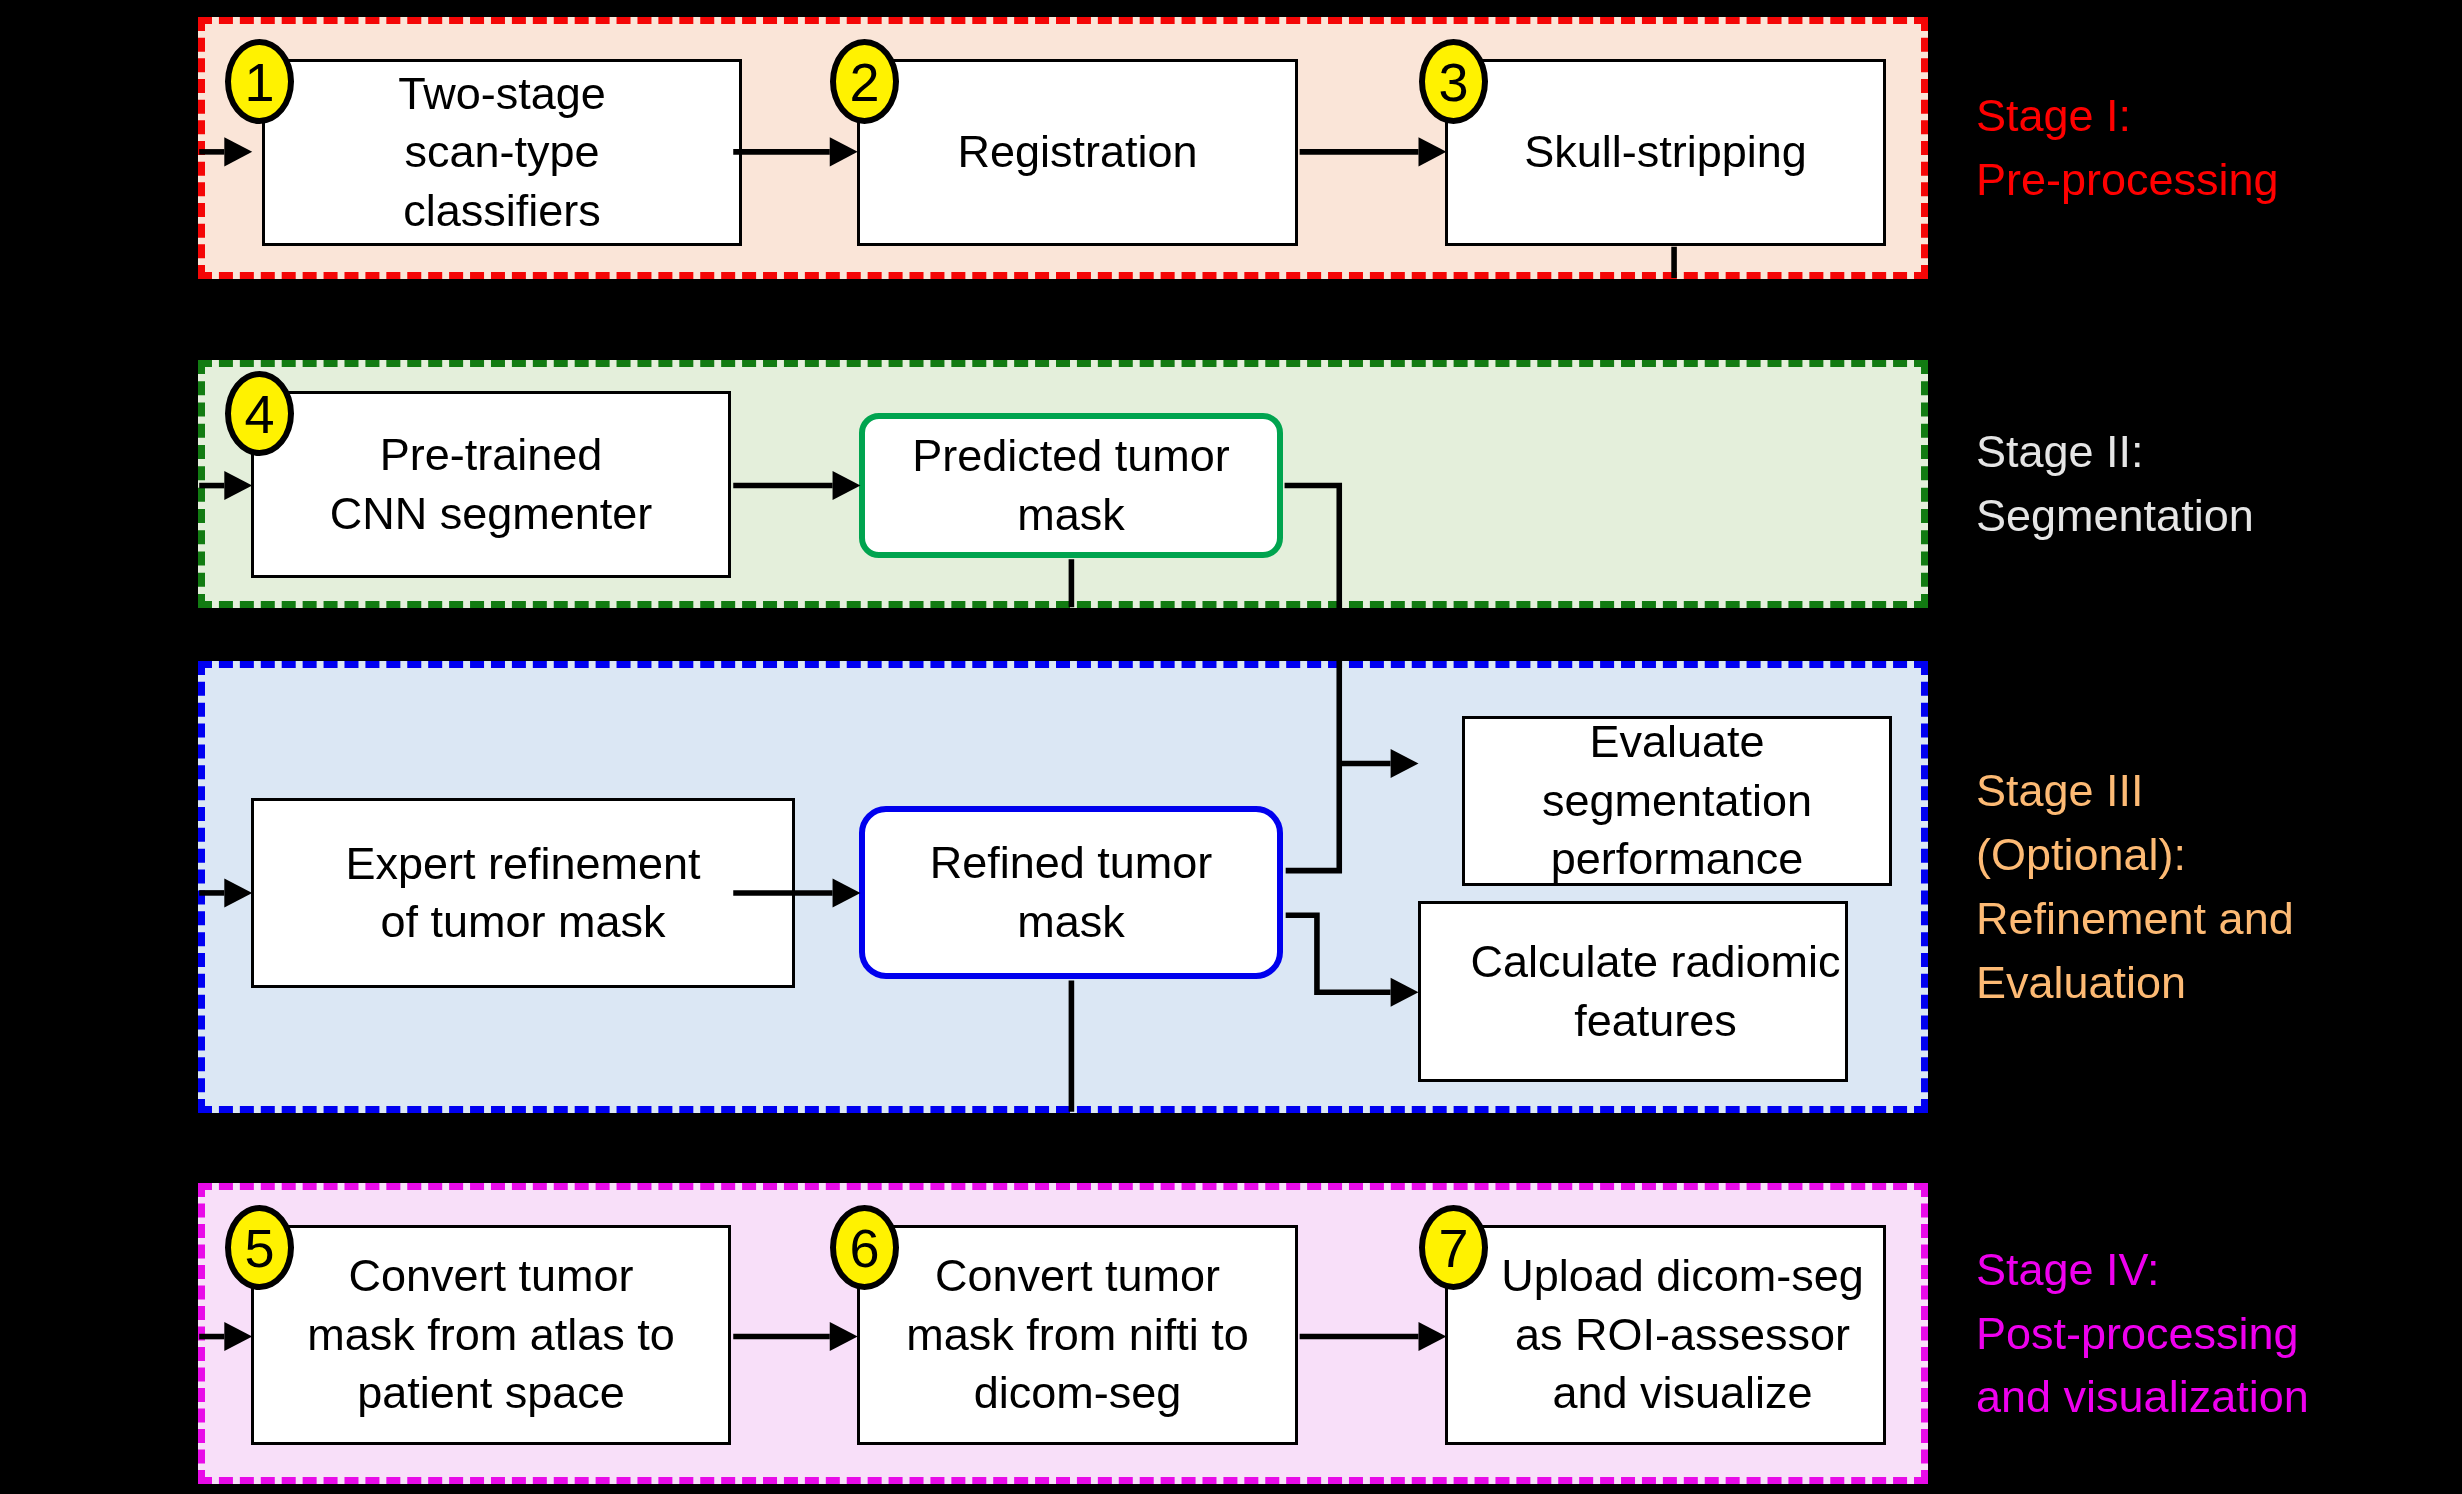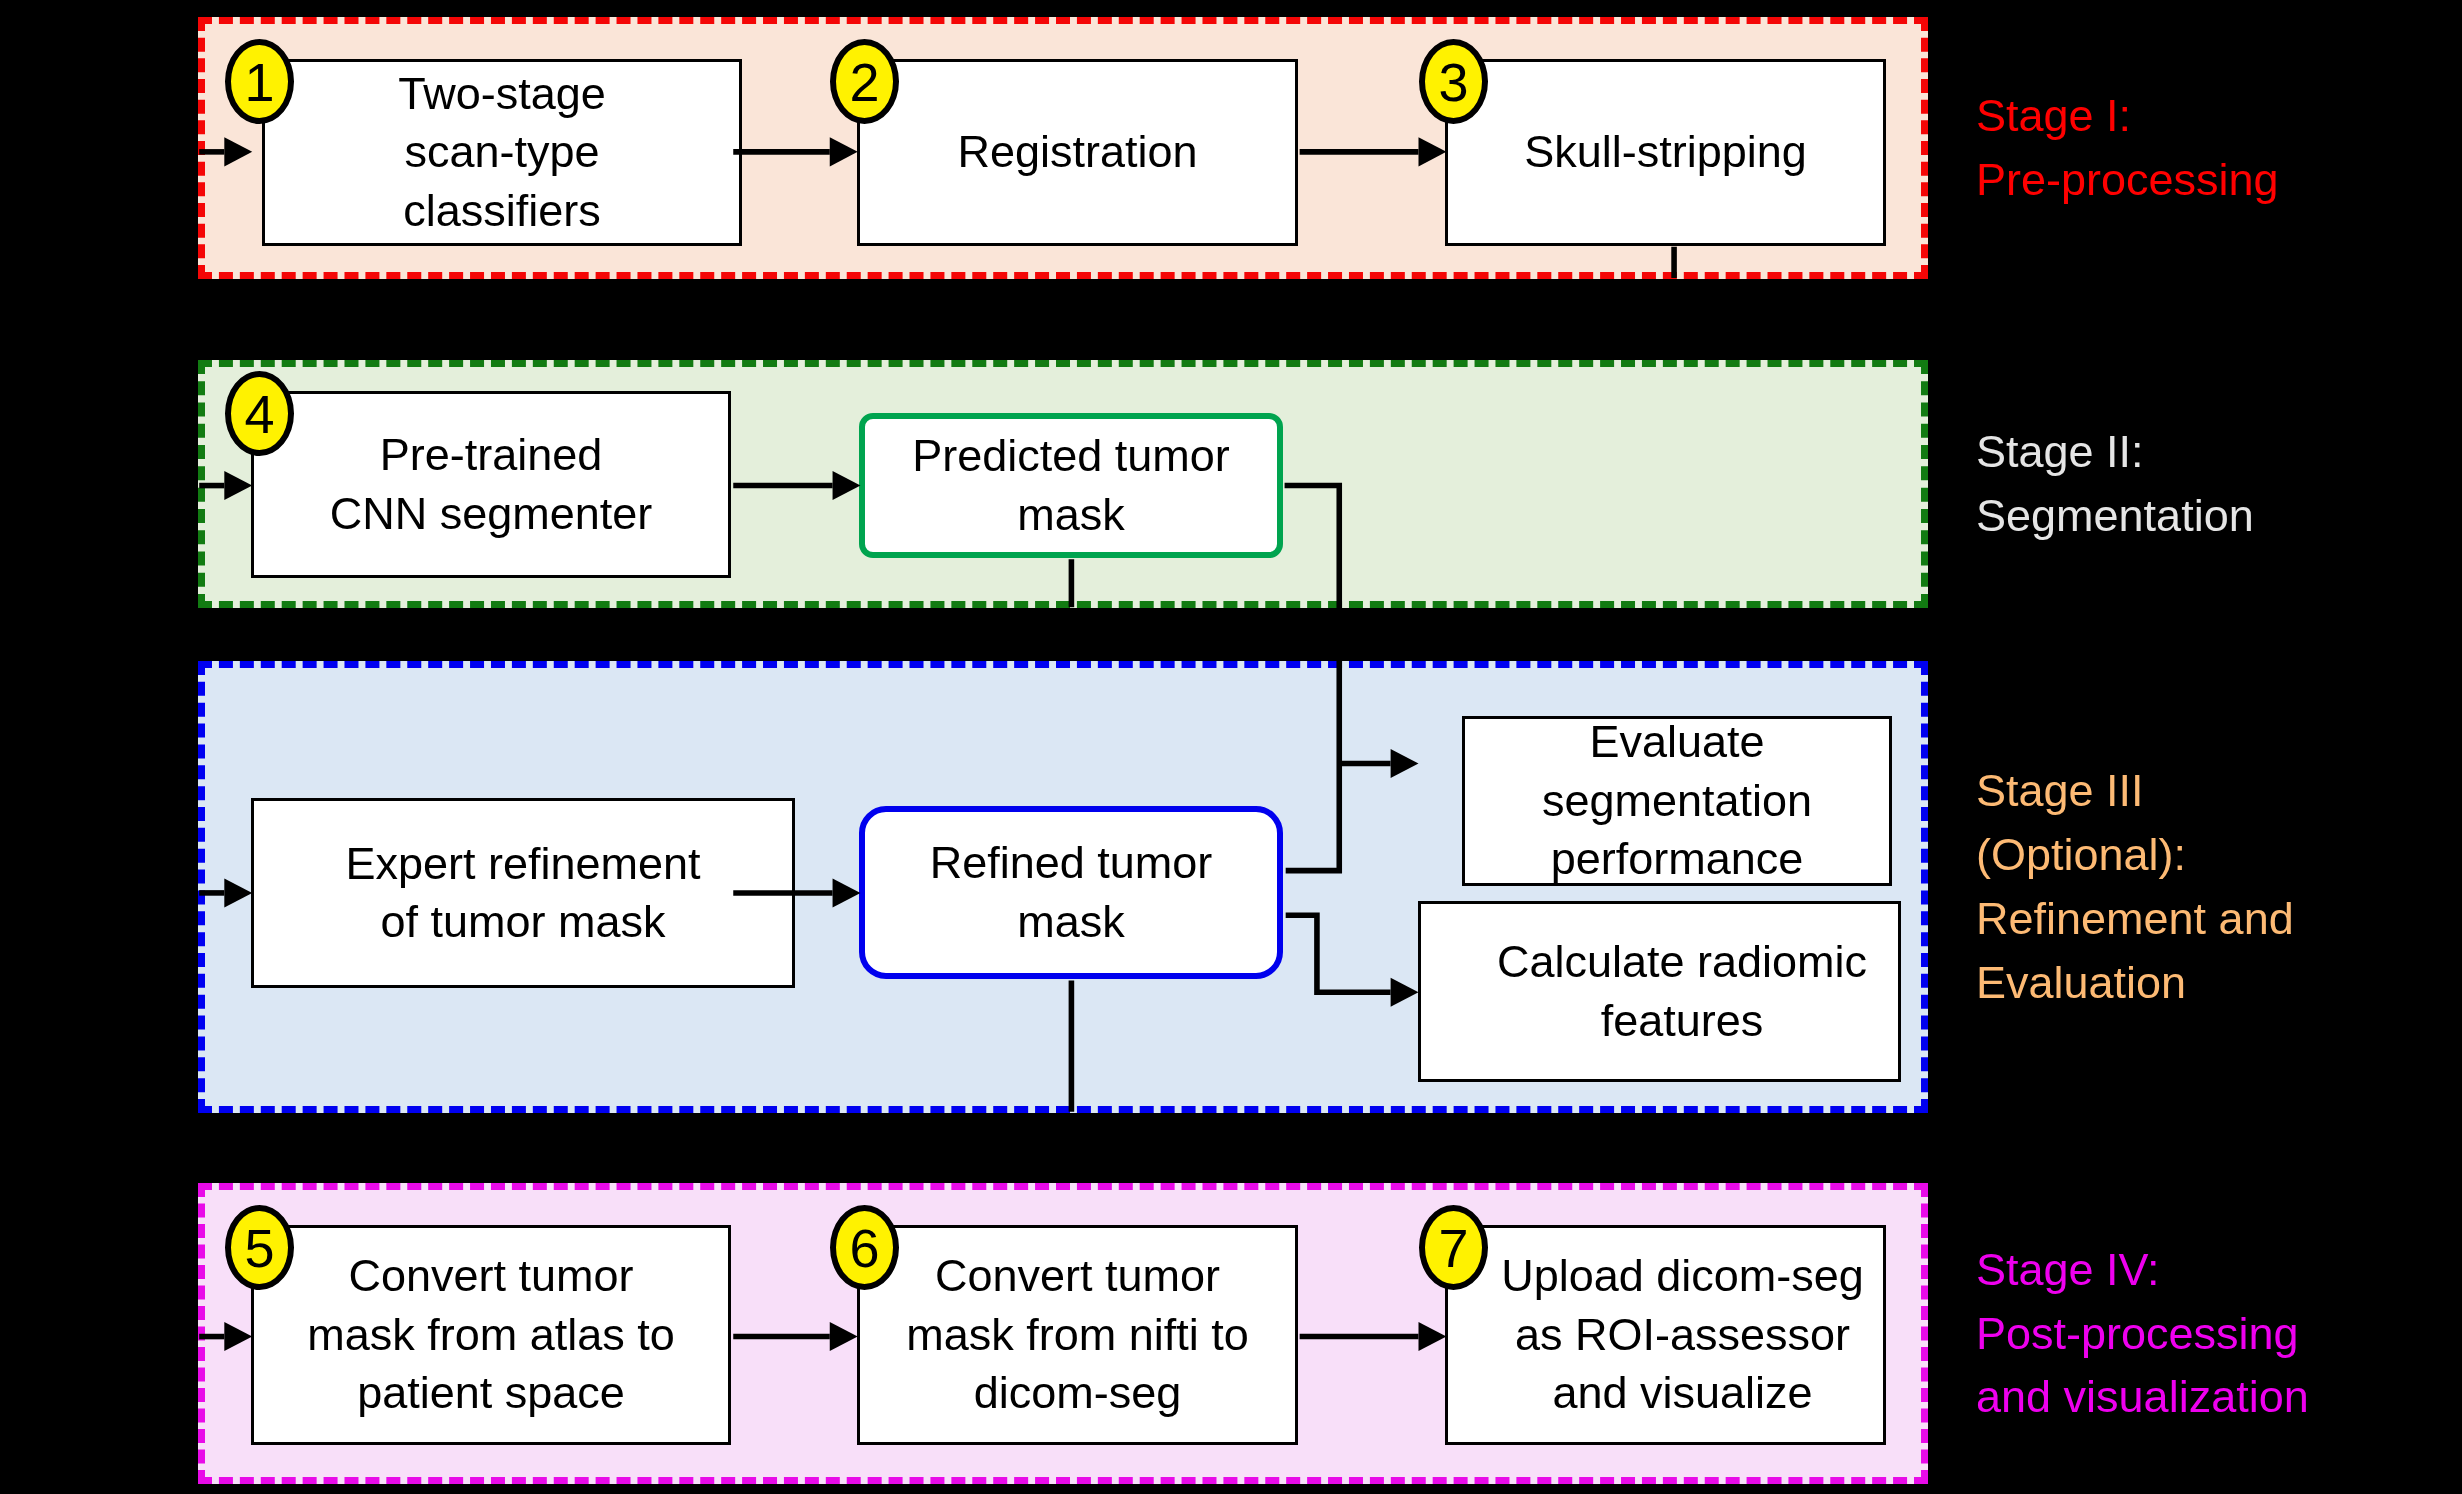--- a/index.html
+++ b/index.html
@@ -18,32 +18,32 @@
                font-size:45px;line-height:1.42;white-space:pre-line;text-align:left;font-weight:400;}
   #slabel1{top:16.7px;height:262px;color:#FF0000;}
   #slabel2{top:360px;height:248px;color:#e5e5e5;}
   #slabel3{top:661px;height:452px;color:#fdba74;}
   #slabel4{top:1183px;height:301px;color:#EE00EE;}
 
   
   .node{position:absolute;box-sizing:border-box;background:#fff;border:3.9px solid #000;
         display:flex;align-items:center;justify-content:center;text-align:center;
         font-size:45px;line-height:1.3;color:#000;white-space:pre-line;}
-  .node.rounded-green{border:6.1px solid #00A44F;border-radius:14px;}
+  .node.rounded-green{border:6.1px solid #00A44F;border-radius:20px;}
   .node.rounded-blue{border:6.1px solid #0000EE;border-radius:27px;}
 
   #n1{left:262px;top:59px;width:480px;height:187px;}
   #n2{left:857px;top:59px;width:441px;height:187px;}
   #n3{left:1445px;top:59px;width:441px;height:187px;}
   #n4{left:251px;top:391px;width:480px;height:187px;}
   #npred{left:859px;top:413px;width:424px;height:145px;}
   #nexp{left:251px;top:798px;width:544px;height:190px;}
   #nref{left:859px;top:806px;width:424px;height:173px;}
   #neval{left:1418px;top:716px;width:430px;height:170px;margin-left:44px;}
-  #nrad{left:1418px;top:901px;width:483px;height:181px;padding-left:45px;}
+  #nrad{left:1418px;top:901px;width:430px;height:181px;padding-left:45px;}
   #n5{left:251px;top:1225px;width:480px;height:220px;}
   #n6{left:857px;top:1225px;width:441px;height:220px;}
   #n7{left:1445px;top:1225px;width:441px;height:220px;padding-left:34px;}
 
   
   .badge{position:absolute;width:69px;height:85px;border-radius:50%;background:#FFF200;
          border:6.1px solid #000;box-sizing:border-box;display:flex;align-items:center;justify-content:center;
          font-size:54px;color:#000;z-index:5;}
   #c1{left:225px;top:39px;}
   #c2{left:830px;top:39px;}

